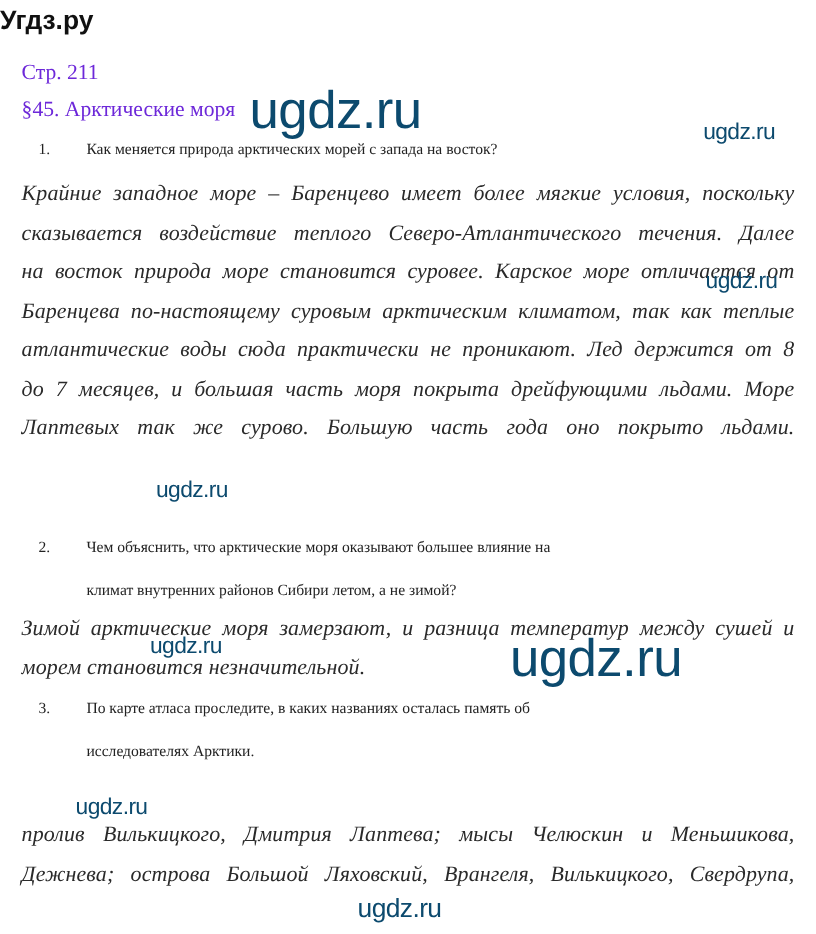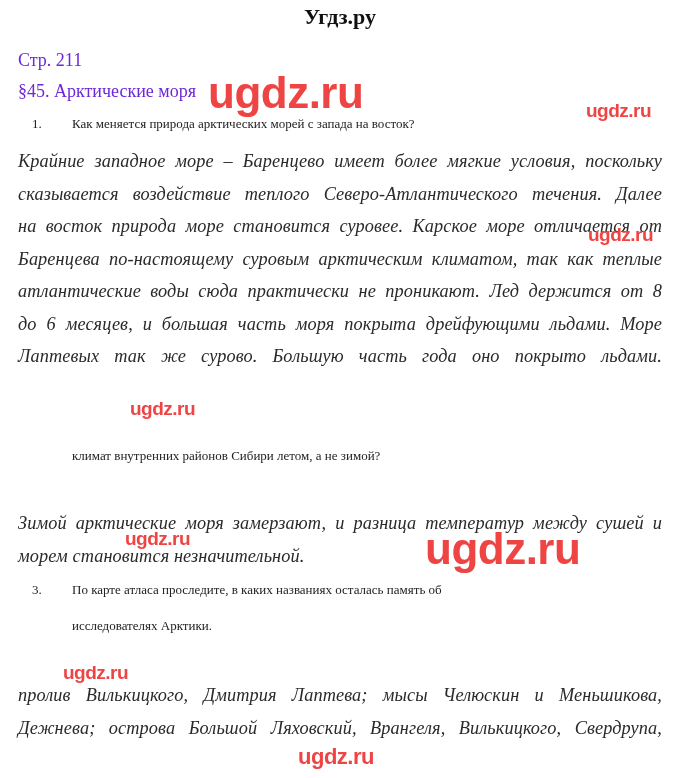--- a/index.html
+++ b/index.html
@@ -2,41 +2,41 @@
 <html><head>
   <meta charset="utf-8">
   <style>
     html, body { margin: 0; padding: 0; background: #ffffff; }
     body {
       width: 680px; height: 778px; position: relative; overflow: hidden;
       color: #1a1a1a;
       font-family: "Liberation Serif", "DejaVu Serif", serif;
     }
     .site-title {
-      position: absolute; top: 4px; left: 0; width: 680px; text-align: center;
-      font-family: Liberation Serif, serif;
+      position: absolute; top: 4px; left: 0; width: 680px; 
+      font-family: Liberation Sans, sans-serif;
       font-weight: bold; font-size: 22px; color: #111;
     }
     .plain { position: absolute; font-size: 18px; white-space: nowrap; color: #6d28d9; }
     .q {
       position: absolute; left: 18px; width: 642px; font-size: 13px; line-height: 36px; color: #222;
     }
     .q .num { display: inline-block; width: 40px; padding-left: 14px; box-sizing: content-box; }
     .q .cont { padding-left: 54px; }
     .ans {
       position: absolute; left: 18px; width: 644px;
       font-style: italic; font-size: 18.3px; line-height: 32.5px;
       text-align: justify; text-align-last: left; color: #2a2a2a;
       letter-spacing: 0.1px;
     }
     .ans .line { display: block; text-align: justify; text-align-last: justify; white-space: nowrap; font-family: Liberation Serif, serif; }
     .ans .line.last { text-align-last: left; }
     .wm {
       position: absolute; font-family: "Liberation Sans", "DejaVu Sans", sans-serif;
-      font-weight: bold; color: #ef4444; white-space: nowrap; letter-spacing: -0.5px;
+      font-weight: normal; color: #0c4a6e; white-space: nowrap; letter-spacing: -0.5px;
     }
     .wm.big { font-size: 44px; }
     .wm.small { font-size: 19px; }
   </style>
 </head>
 <body>
 
 <div class="site-title">Угдз.ру</div>
 
 <div class="plain" style="left:18px; top:50px;">Стр. 211</div>
@@ -44,25 +44,26 @@
 
 <div class="q" style="top:106px;">
   <span class="num">1.</span><span>Как меняется природа арктических морей с запада на восток?</span>
 </div>
 <div class="ans" style="top:145px;">
   <span class="line">Крайние западное море – Баренцево имеет более мягкие условия, поскольку</span>
   <span class="line">сказывается воздействие теплого Северо-Атлантического течения. Далее</span>
   <span class="line">на восток природа море становится суровее. Карское море отличается от</span>
   <span class="line">Баренцева по-настоящему суровым арктическим климатом, так как теплые</span>
   <span class="line">атлантические воды сюда практически не проникают. Лед держится от 8</span>
-  <span class="line">до 6 месяцев, и большая часть моря покрыта дрейфующими льдами. Море</span>
+  <span class="line">до 7 месяцев, и большая часть моря покрыта дрейфующими льдами. Море</span>
   <span class="line">Лаптевых так же сурово. Большую часть года оно покрыто льдами.</span>
 </div>
 
 <div class="q" style="top:438px;">
+  <div><span class="num">2.</span><span>Чем объяснить, что арктические моря оказывают большее влияние на</span></div>
   <div class="cont">климат внутренних районов Сибири летом, а не зимой?</div>
 </div>
 <div class="ans" style="top:507px;">
   <span class="line">Зимой арктические моря замерзают, и разница температур между сушей и</span>
   <span class="line last">морем становится незначительной.</span>
 </div>
 
 <div class="q" style="top:572px;">
   <div><span class="num">3.</span><span>По карте атласа проследите, в каких названиях осталась память об</span></div>
   <div class="cont">исследователях Арктики.</div>

